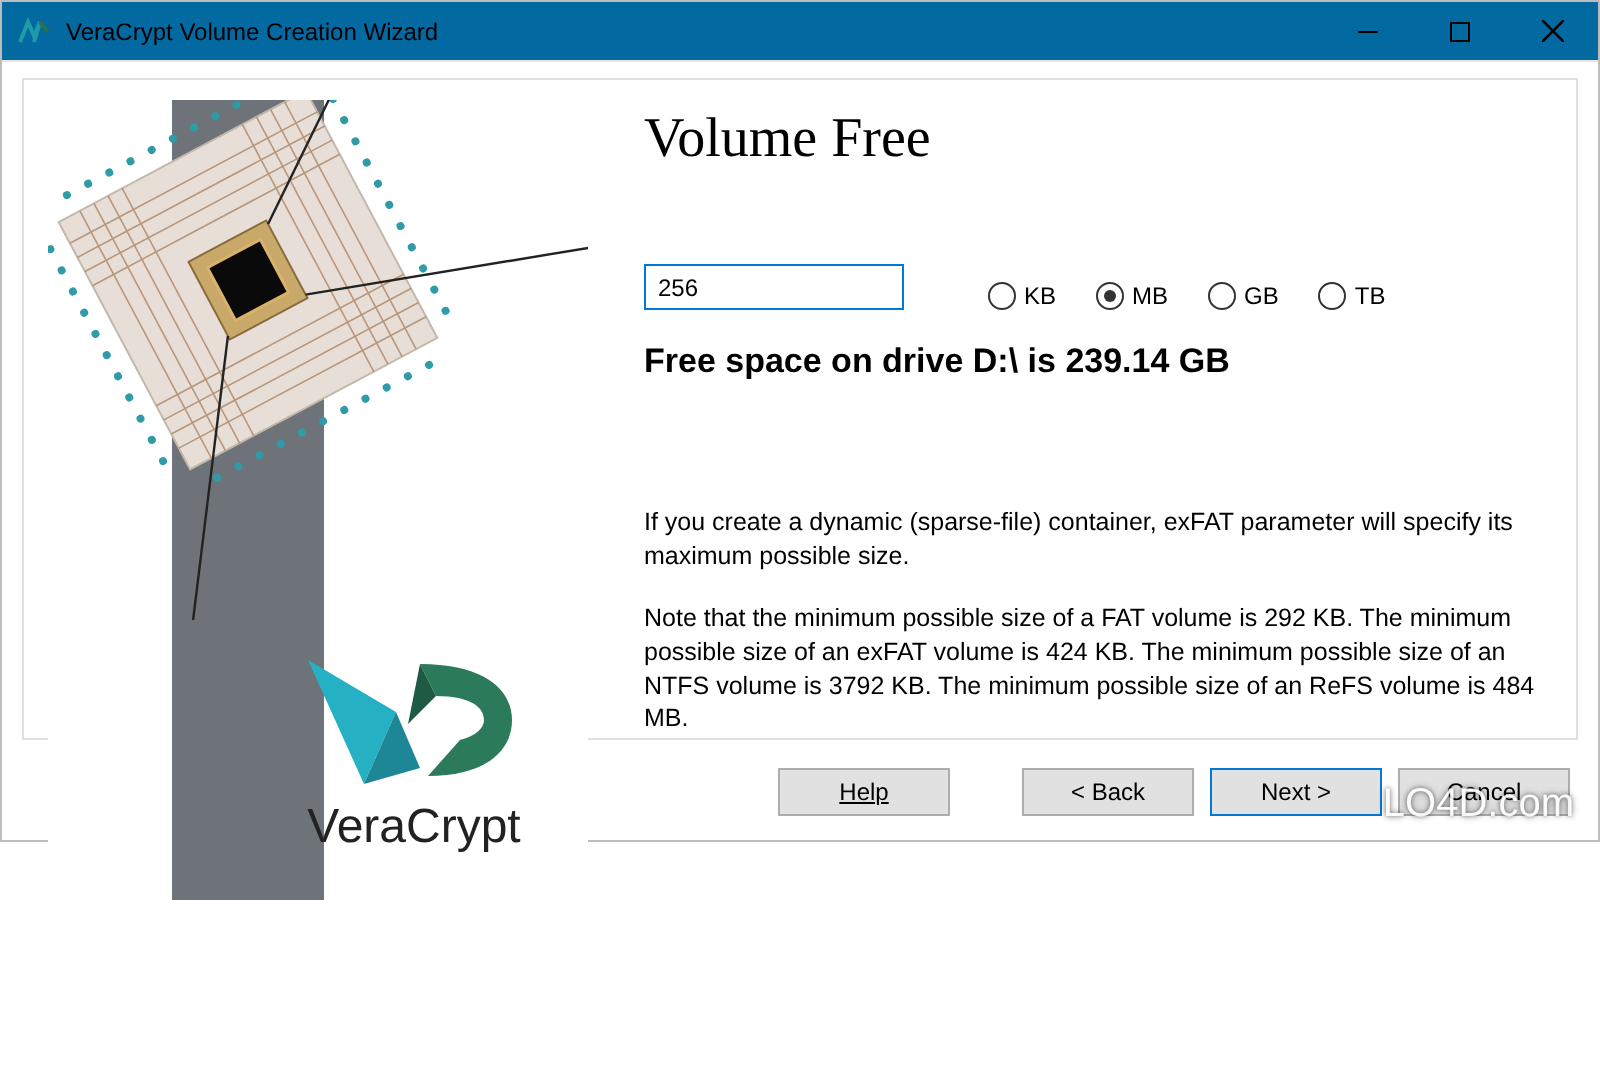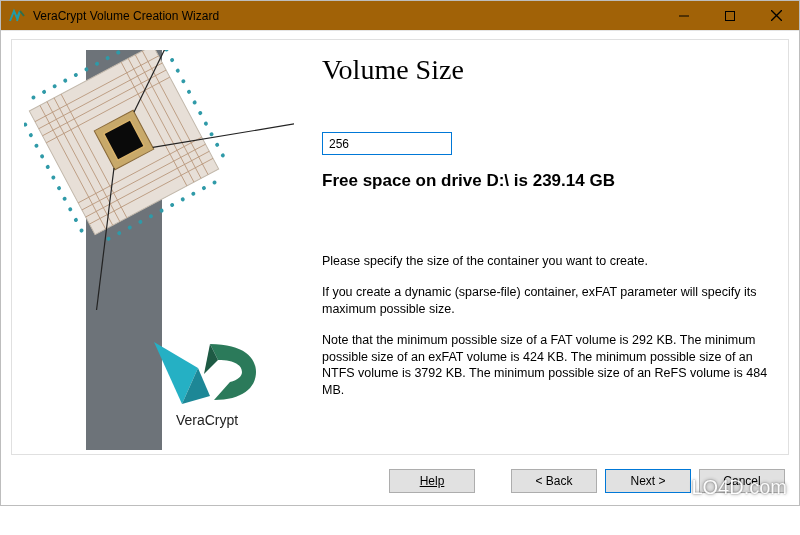--- a/index.html
+++ b/index.html
@@ -6,23 +6,23 @@
   html, body {
     margin: 0; padding: 0;
     width: 800px; height: 535px;
     font-family: "Segoe UI", Tahoma, sans-serif;
     font-size: 12px;
     background: #fff;
     color: #000;
     overflow: hidden;
   }
   .outer {
-    width: 800px; height: 506px;
+    width: 800px; height: 421px;
     border: 1px solid #bdbdbd;
-    background: #a16207;
+    background: #0369a1;
     position: relative;
   }
   
   .titlebar {
     height: 30px;
     display: flex;
     align-items: center;
     padding: 0 0 0 8px;
     border-bottom: 1px solid #e5e5e5;
   }
@@ -74,21 +74,21 @@
     position:absolute; left:0; top:0;
   }
   .side .vclogo {
     position:absolute;
     left:108px; bottom:22px;
     width:150px;
     text-align:center;
   }
   .side .vclogo svg { display:block; margin: 0 auto 4px auto; }
   .side .vclogo-text {
-    font-size:14px;
+    font-size:24px;
     color:#222;
     font-weight:400;
   }
 
   
   .content {
     position:absolute;
     left:310px; right:18px; top:14px; bottom:10px;
   }
   .heading {
@@ -299,29 +299,48 @@
             <path d="M2 4 L30 66 L46 30 Z" fill="#25b0c4"></path>
             <path d="M30 66 L46 30 L58 58 Z" fill="#1d8796"></path>
             <path d="M58 6 C92 6 104 20 104 34 C104 50 90 62 62 62 L78 44 C86 42 90 38 90 34 C90 28 84 22 66 22 Z" fill="#2b7a5a"></path>
             <path d="M58 6 L66 22 L52 36 Z" fill="#1e5a44"></path>
           </svg>
           <div class="vclogo-text">VeraCrypt</div>
         </div>
       </div>
 
       <div class="content">
-        <div class="heading">Volume Size</div>
+        <div class="heading">Volume Free</div>
 
         <div class="sizerow">
           <input class="sizeinput" type="text" value="256" style="">
+          <div class="units">
+            <div class="radio">
+              <span class="circle"></span>
+              <span>KB</span>
+            </div>
+            <div class="radio">
+              <span class="circle">
+                  <span class="dot"></span>
+                </span>
+              <span>MB</span>
+            </div>
+            <div class="radio">
+              <span class="circle"></span>
+              <span>GB</span>
+            </div>
+            <div class="radio">
+              <span class="circle"></span>
+              <span>TB</span>
+            </div>
+          </div>
         </div>
 
         <div class="freespace">Free space on drive D:\ is 239.14 GB</div>
 
-        <div class="para">Please specify the size of the container you want to create.</div>
         <div class="para">If you create a dynamic (sparse-file) container, exFAT parameter will specify its maximum possible size.</div>
         <div class="para">Note that the minimum possible size of a FAT volume is 292 KB. The minimum possible size of an exFAT volume is 424 KB. The minimum possible size of an NTFS volume is 3792 KB. The minimum possible size of an ReFS volume is 484 MB.</div>
       </div>
     </div>
 
     <div class="btnrow">
       <div class="btn">
         <span class="u">Help</span>
       </div>
       <div class="spacer"></div>

